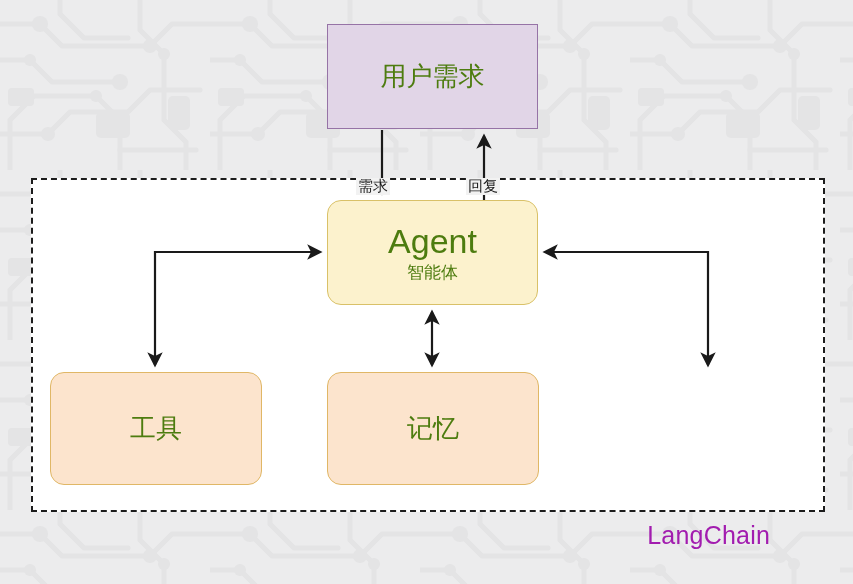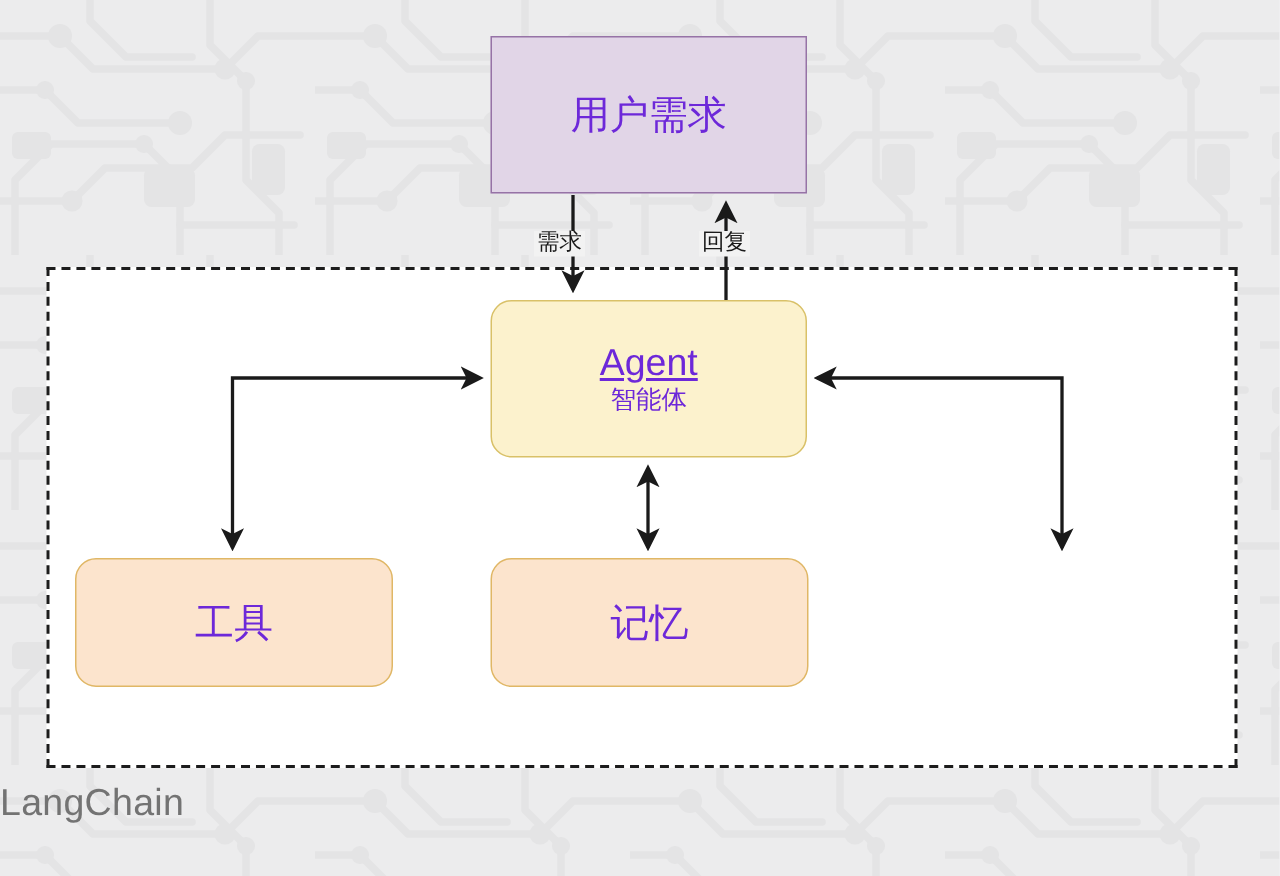--- a/index.html
+++ b/index.html
@@ -39,45 +39,45 @@
 
   .node {
     position: absolute;
     z-index: 3;
     box-sizing: border-box;
     display: flex;
     flex-direction: column;
     align-items: center;
     justify-content: center;
     text-align: center;
-    color: #6d28d9;
+    color: #4d7c0f;
   }
 
   
   #container-box {
     position: absolute;
     left: 31px;
     top: 178px;
     width: 794px;
     height: 334px;
     box-sizing: border-box;
     background: #ffffff;
     border: 2px dashed #1c1c1c;
     z-index: 1;
   }
 
   #container-label {
     position: absolute;
     left: 0;
     top: 521px;
     width: 770px;
-    text-align: left;
+    text-align: right;
     font-size: 25px;
     letter-spacing: 0.2px;
-    color: #737373;
+    color: #a21caf;
     z-index: 3;
   }
 
   
   #node-user {
     left: 327px;
     top: 24px;
     width: 211px;
     height: 105px;
     background: #e1d5e7;
@@ -91,47 +91,48 @@
     left: 327px;
     top: 200px;
     width: 211px;
     height: 105px;
     background: #fcf2cd;
     border: 1.6px solid #d9c168;
     border-radius: 14px;
     font-size: 25px;
     line-height: 1.22;
   }
-  #node-agent .line-en { font-size: 25px; text-decoration: underline; }
+  #node-agent .line-en { font-size: 34px; }
   #node-agent .line-zh { font-size: 17px; }
 
   
   .node-child {
     top: 372px;
     width: 212px;
-    height: 86px;
+    height: 113px;
     background: #fce4cd;
     border: 1.6px solid #e0b766;
     border-radius: 14px;
     font-size: 26px;
   }
   #node-tools   { left: 50px; }
   #node-memory  { left: 327px; }
   #node-plan    { left: 600px; }
 
   
   .edge-label {
     position: absolute;
     z-index: 4;
     font-size: 15px;
     color: #1a1a1a;
     background: #f2f2f2;
     padding: 0 2px;
     white-space: nowrap;
     line-height: 1.1;
+    margin-top: 24px;
   }
   #label-request { left: 356px; top: 154px; }
   #label-reply   { left: 466px; top: 154px; font-family: Liberation Serif, serif; }
 </style>
 </head>
 <body>
 
 <div id="canvas">
 
   <svg id="bg-texture" width="853" height="584" viewBox="0 0 853 584" xmlns="http://www.w3.org/2000/svg" aria-hidden="true">

